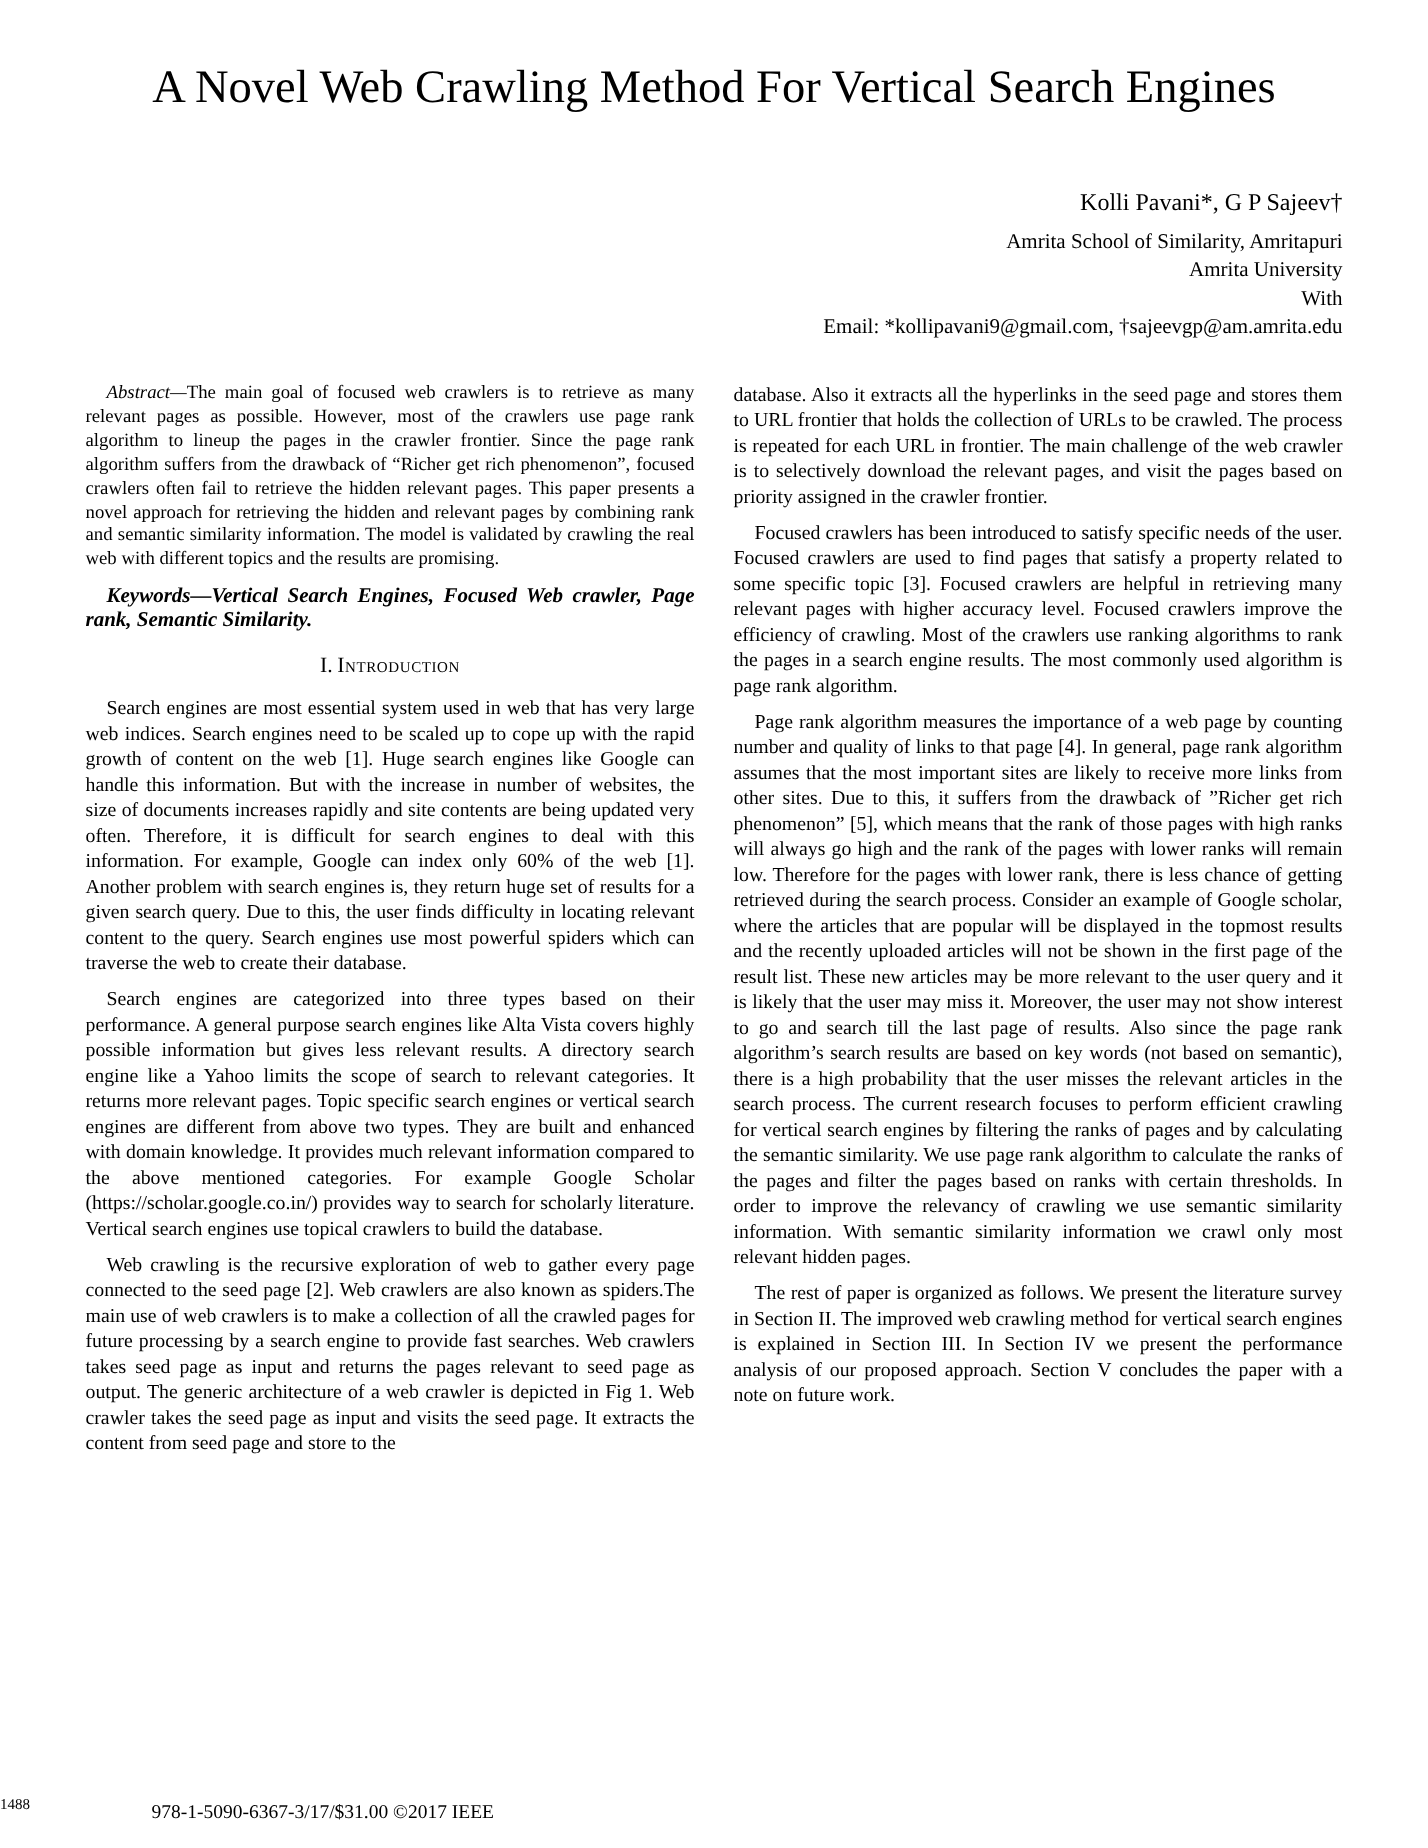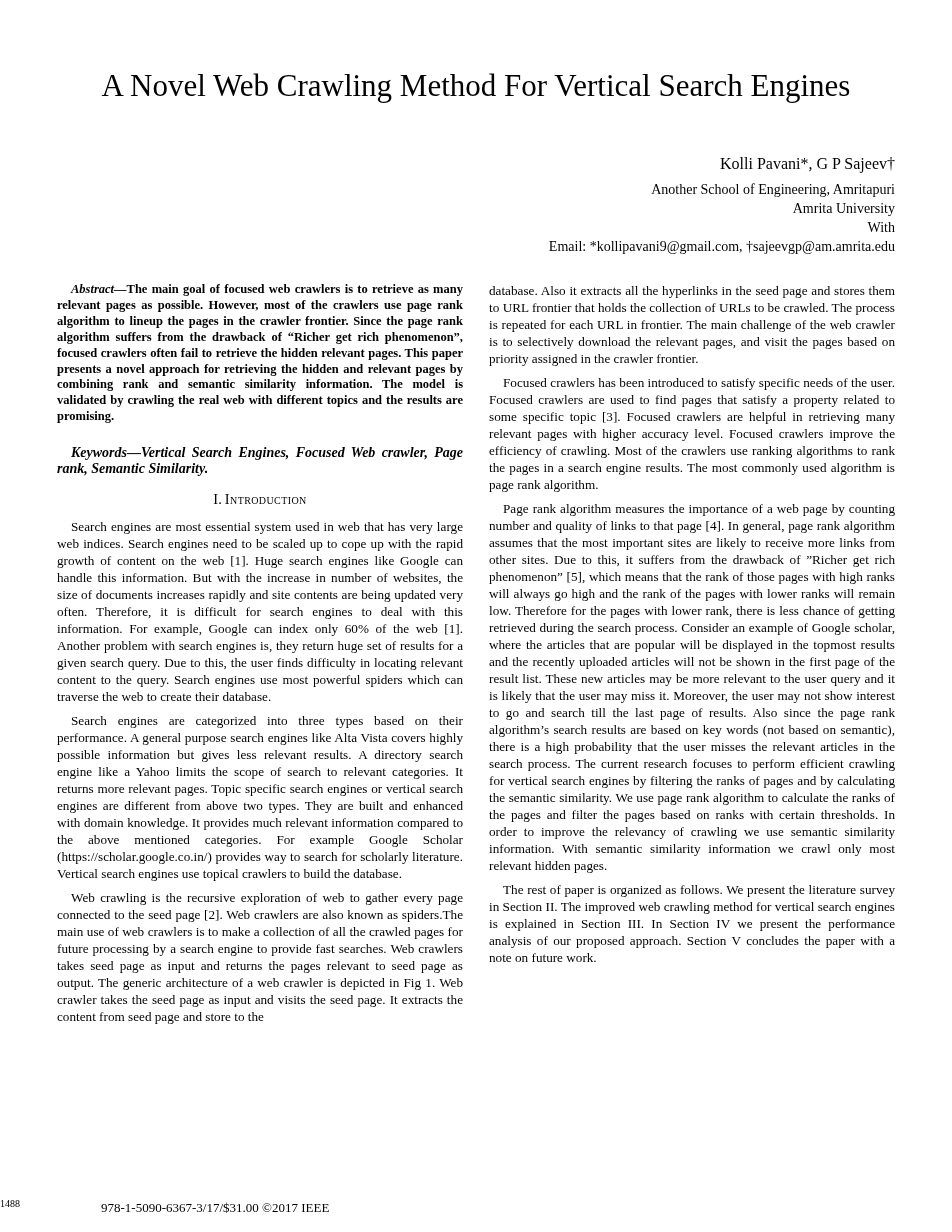--- a/index.html
+++ b/index.html
@@ -7,21 +7,21 @@
   body {
     width: 952px;
     height: 1232px;
     font-family: "Liberation Serif", "DejaVu Serif", serif;
     color: #000;
   }
   .page {
     position: relative;
     width: 952px;
     height: 1232px;
-    padding: 64px 57px 0 57px;
+    padding: 36px 57px 0 57px;
     overflow: hidden;
     background: #ffffff;
   }
   .title {
     font-weight: 400;
     font-size: 31px;
     line-height: 44px;
     text-align: center;
     padding: 0 30px;
   }
@@ -40,25 +40,25 @@
     gap: 26px;
     margin-top: 26px;
   }
   .col {
     width: 406px;
     text-align: justify;
     font-size: 13.2px;
     line-height: 17px;
   }
   .abstract {
-    font-weight: bold;
+    font-weight: normal;
     font-size: 12.5px;
     line-height: 15.9px;
     text-indent: 14px;
-    margin-bottom: 20px;
+    margin-bottom: 9px;
   }
   .abstract-label { font-style: italic; }
   .keywords {
     font-weight: bold;
     font-style: italic;
     font-size: 14px;
     line-height: 15.9px;
     text-indent: 14px;
     margin-bottom: 12px;
   }
@@ -101,21 +101,21 @@
 </style>
 </head>
 <body>
 
 <div class="page">
 
   <h1 class="title">A Novel Web Crawling Method For Vertical Search Engines</h1>
 
   <div class="author-block">
     <div class="author-names">Kolli Pavani*, G P Sajeev†</div>
-    <div class="affil-line">Another School of Engineering, Amritapuri</div>
+    <div class="affil-line">Amrita School of Similarity, Amritapuri</div>
     <div class="affil-line">Amrita University</div>
     <div class="affil-line">With</div>
     <div class="affil-line">Email: *kollipavani9@gmail.com, †sajeevgp@am.amrita.edu</div>
   </div>
 
   <div class="columns">
 
     <div class="col">
       <p class="abstract"><span class="abstract-label">Abstract—</span><span>The main goal of focused web crawlers is to retrieve as many relevant pages as possible. However, most of the crawlers use page rank algorithm to lineup the pages in the crawler frontier. Since the page rank algorithm suffers from the drawback of “Richer get rich phenomenon”, focused crawlers often fail to retrieve the hidden relevant pages. This paper presents a novel approach for retrieving the hidden and relevant pages by combining rank and semantic similarity information. The model is validated by crawling the real web with different topics and the results are promising.</span></p>
 

